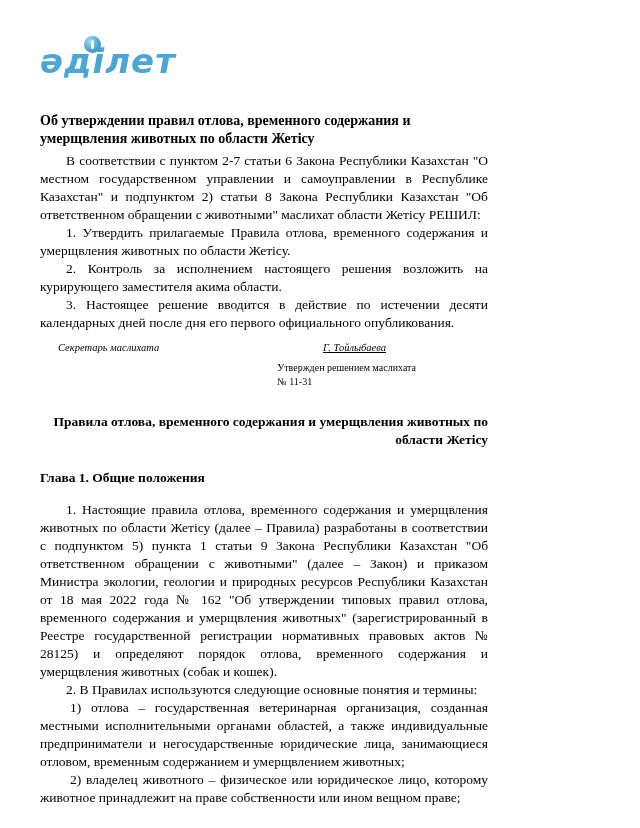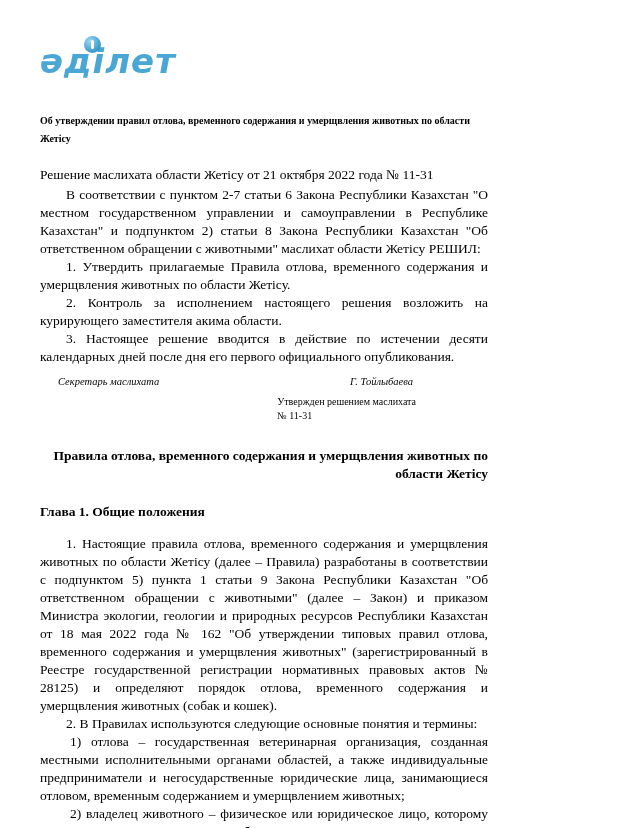--- a/index.html
+++ b/index.html
@@ -53,23 +53,23 @@
     top: 4px;
     width: 3px;
     height: 9px;
     background: #ffffff;
     border-radius: 2px;
   }
 
   
   .doc-title {
     font-weight: bold;
-    font-size: 10px;
+    font-size: 14px;
     line-height: 18px;
-    margin: 24px 0 18px 0;
+    margin: 24px 0 4px 0;
   }
   .meta-line {
     font-size: 13.5px;
     line-height: 18px;
     margin: 0 0 2px 0;
   }
   .para {
     font-size: 13.5px;
     line-height: 18px;
     text-align: justify;
@@ -83,21 +83,22 @@
     display: flex;
     align-items: center;
     font-style: italic;
     font-size: 10.5px;
     line-height: 14px;
     margin-top: 9px;
     padding-left: 18px;
   }
   .signature-right {
     margin-left: auto;
-    margin-right: 75px;
+    margin-right: 102px;
+    text-decoration: underline;
   }
   .approval-block {
     width: max-content;
     max-width: 280px;
     margin: 6px 72px 0 auto;
     text-align: left;
     font-size: 10px;
     line-height: 14px;
   }
   .rules-title {
@@ -123,21 +124,20 @@
 
 <div class="page">
 
   <div class="logo">
     <span class="logo-text">әділет</span>
     <span class="logo-dot"></span>
   </div>
 
   <div class="doc-title">Об утверждении правил отлова, временного содержания и умерщвления животных по области Жетісу</div>
 
-  <p class="meta-line">Решение маслихата области Жетісу от 21 октября 2022 года № 11-31</p>
 
   <p class="para">В соответствии с пунктом 2-7 статьи 6 Закона Республики Казахстан "О местном государственном управлении и самоуправлении в Республике Казахстан" и подпунктом 2) статьи 8 Закона Республики Казахстан "Об ответственном обращении с животными" маслихат области Жетісу РЕШИЛ:</p>
 
   <p class="para">1. Утвердить прилагаемые Правила отлова, временного содержания и умерщвления животных по области Жетісу.</p>
   <p class="para">2. Контроль за исполнением настоящего решения возложить на курирующего заместителя акима области.</p>
   <p class="para">3. Настоящее решение вводится в действие по истечении десяти календарных дней после дня его первого официального опубликования.</p>
 
   <div class="signature-row">
     <span>Секретарь маслихата</span>
     <span class="signature-right">Г. Тойлыбаева</span>

